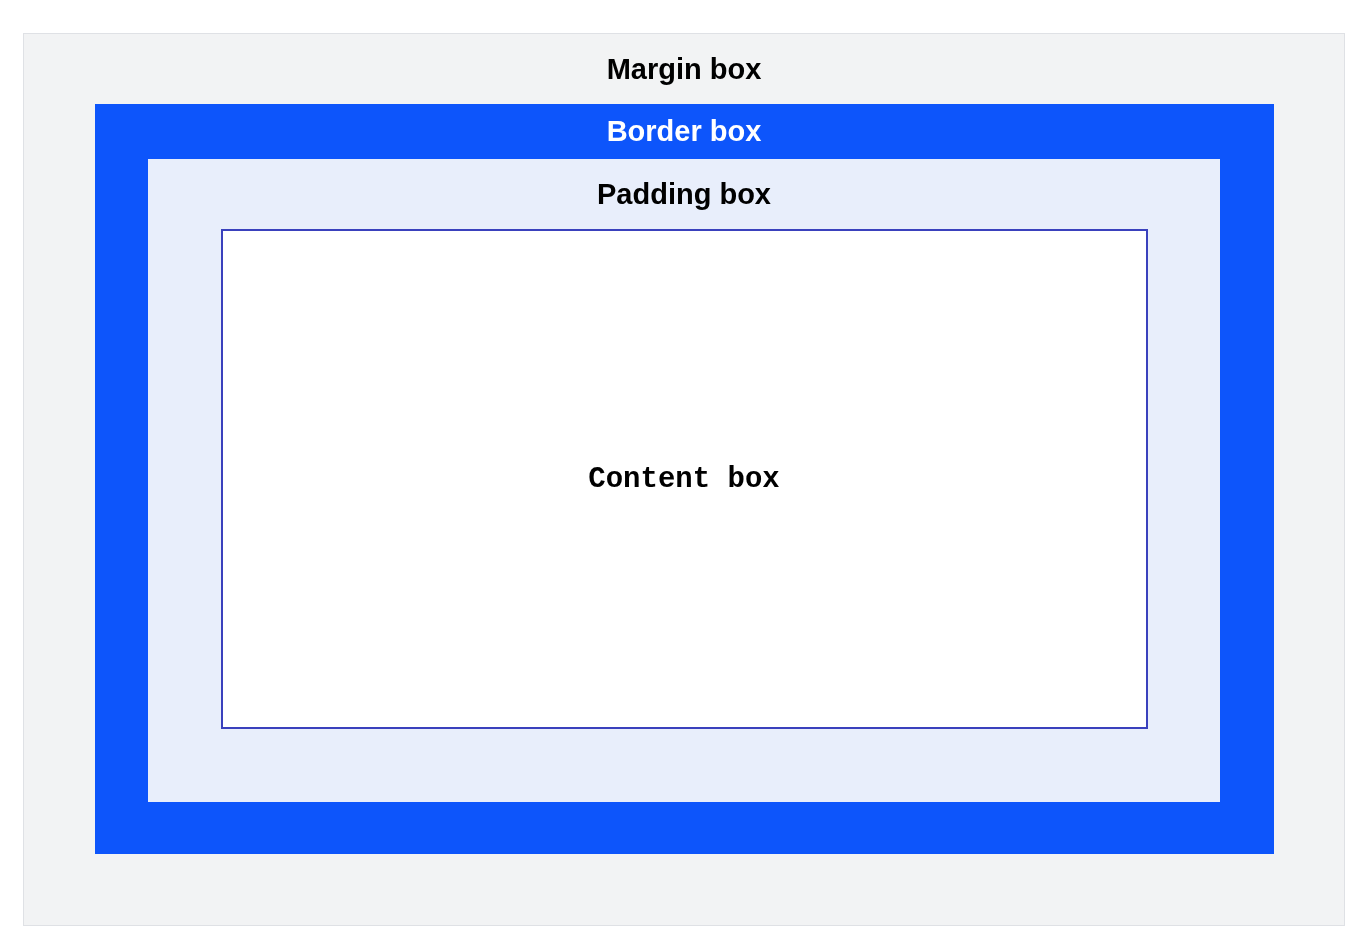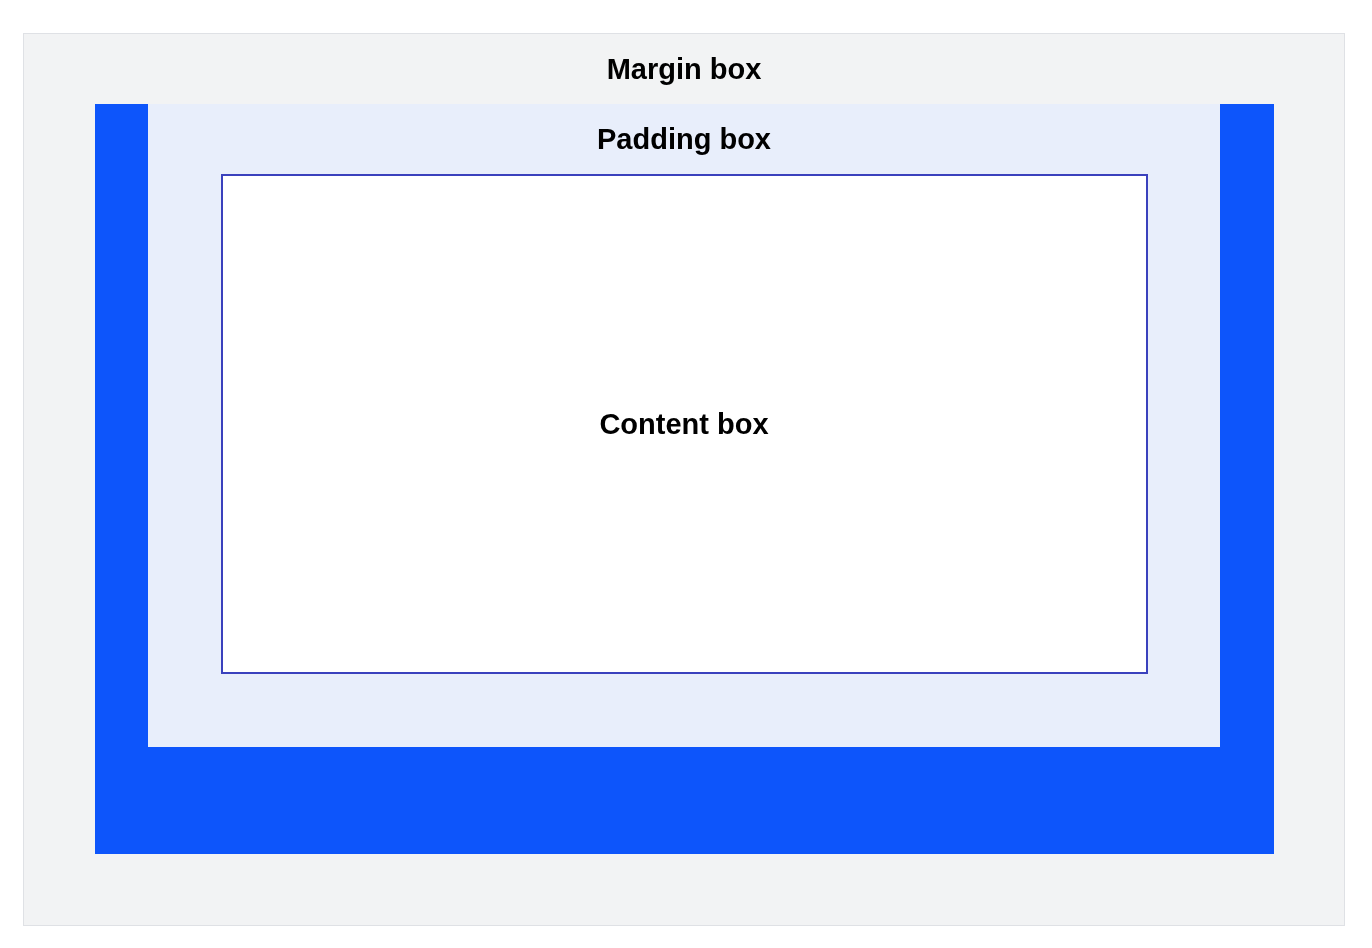--- a/index.html
+++ b/index.html
@@ -71,32 +71,34 @@
   .content-box {
     margin: 0 auto;
     width: 927px;
     height: 500px;
     box-sizing: border-box;
     background: var(--c-content_bg, #ffffff);
     border: 2px solid var(--c-content_border, #3a41bd);
     display: flex;
     align-items: center;
     justify-content: center;
+    font-family: Liberation Mono, monospace;
   }
 
   .content-box > .box-label { height: auto; }
 </style>
 </head>
 <body>
 
 <div class="stage">
   <div class="margin-box">
     <div class="box-label">Margin box</div>
 
     <div class="border-box">
+      <div class="box-label">Border box</div>
 
       <div class="padding-box">
         <div class="box-label">Padding box</div>
 
         <div class="content-box">
           <div class="box-label">Content box</div>
         </div>
       </div>
     </div>
   </div>

